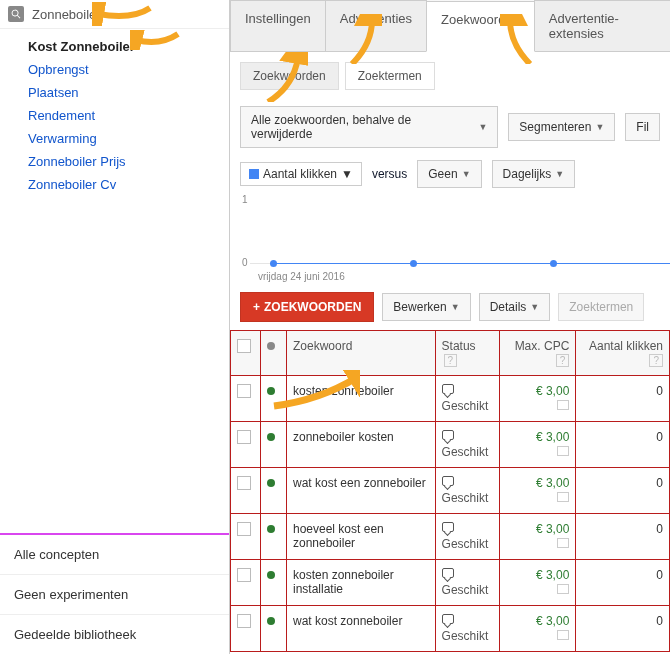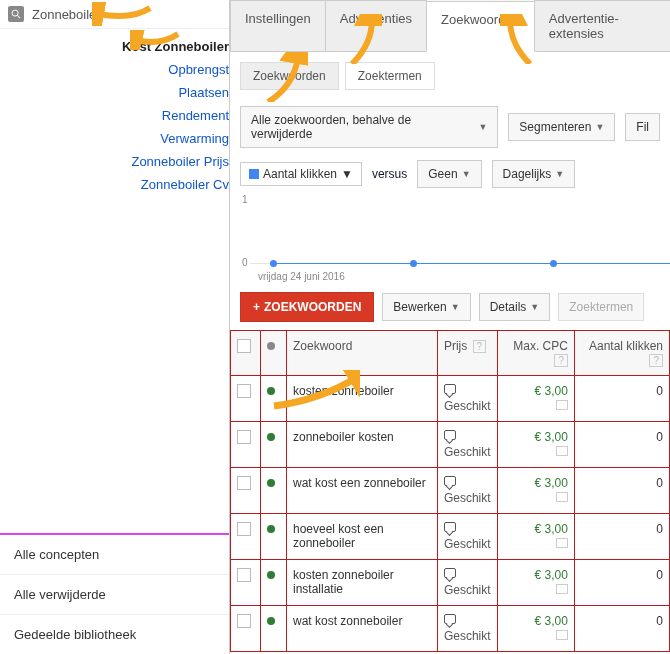--- a/index.html
+++ b/index.html
@@ -4,21 +4,21 @@
 <style>
 * { box-sizing: border-box; margin: 0; padding: 0; }
 body { font-family: Arial, sans-serif; font-size: 12px; color: #333; background: #fff; width: 670px; height: 654px; overflow: hidden; position: relative; }
 .container { display: flex; height: 100%; }
 .sidebar { width: 230px; border-right: 1px solid #ccc; display: flex; flex-direction: column; }
 .search-row { display: flex; align-items: center; padding: 6px 8px; border-bottom: 1px solid #eee; }
 .search-icon { width: 16px; height: 16px; background: #888; display: flex; align-items: center; justify-content: center; border-radius: 2px; }
 .search-icon svg { width: 10px; height: 10px; fill: #fff; }
 .search-label { margin-left: 8px; color: #555; font-size: 13px; }
 .nav-list { padding: 6px 0 6px 28px; flex: 1; }
-.nav-item { padding: 4px 0; font-size: 13px; color: #1155cc; cursor: pointer; text-align: right; }
+.nav-item { padding: 4px 0; font-size: 13px; color: #1155cc; cursor: pointer; }
 .nav-item.bold { font-weight: bold; color: #222; }
 .sidebar-bottom { border-top: 2px solid #d946ef; }
 .sb-link { padding: 12px 14px; font-size: 13px; color: #333; border-top: 1px solid #eee; cursor: pointer; }
 .sb-link:first-child { border-top: none; }
 .main { flex: 1; padding: 0; }
 .tabs { display: flex; border-bottom: 1px solid #ccc; background: #f7f7f7; }
 .tab { padding: 10px 14px; font-size: 13px; color: #555; border: 1px solid #ccc; border-bottom: none; background: #eee; margin-right: -1px; cursor: pointer; }
 .tab.active { background: #fff; border-bottom: 1px solid #fff; position: relative; top: 1px; }
 .subtabs { display: flex; padding: 10px 10px; gap: 6px; }
 .subtab { padding: 6px 12px; font-size: 12px; color: #555; background: #fff; border: 1px solid #ddd; cursor: pointer; }
@@ -71,21 +71,21 @@
       <div class="nav-item bold">Kost Zonneboiler</div>
       <div class="nav-item">Opbrengst</div>
       <div class="nav-item">Plaatsen</div>
       <div class="nav-item">Rendement</div>
       <div class="nav-item">Verwarming</div>
       <div class="nav-item">Zonneboiler Prijs</div>
       <div class="nav-item">Zonneboiler Cv</div>
     </div>
     <div class="sidebar-bottom">
       <div class="sb-link">Alle concepten</div>
-      <div class="sb-link">Alle verwijderde</div>
+      <div class="sb-link">Geen experimenten</div>
       <div class="sb-link">Gedeelde bibliotheek</div>
     </div>
   </div>
 
   <div class="main">
     <div class="tabs">
       <div class="tab">Instellingen</div>
       <div class="tab">Advertenties</div>
       <div class="tab active">Zoekwoorden</div>
       <div class="tab">Advertentie-extensies</div>
@@ -153,21 +153,21 @@
     </div>
 
     <table class="table">
       <thead>
         <tr>
           <th style="width:30px">
               <div class="checkbox"></div>
             </th>
           <th style="width:26px"><span class="dot-gray"></span></th>
           <th>Zoekwoord</th>
-          <th><span>Prijs</span> <span class="th-help">?</span></th>
+          <th><span>Status</span> <span class="th-help">?</span></th>
           <th class="right"><span>Max. CPC</span> <span class="th-help">?</span></th>
           <th class="right"><span>Aantal klikken</span> <span class="th-help">?</span></th>
         </tr>
       </thead>
       <tbody id="tbody">
           <tr>
             <td>
               <div class="checkbox"></div>
             </td>
             <td><span class="dot-green"></span></td>

